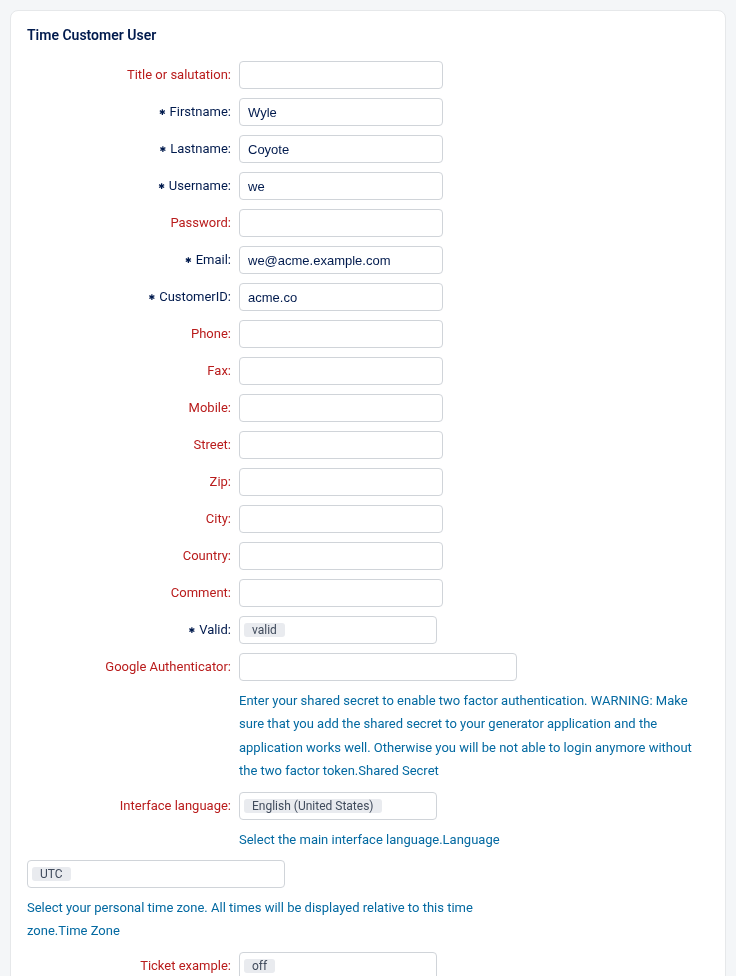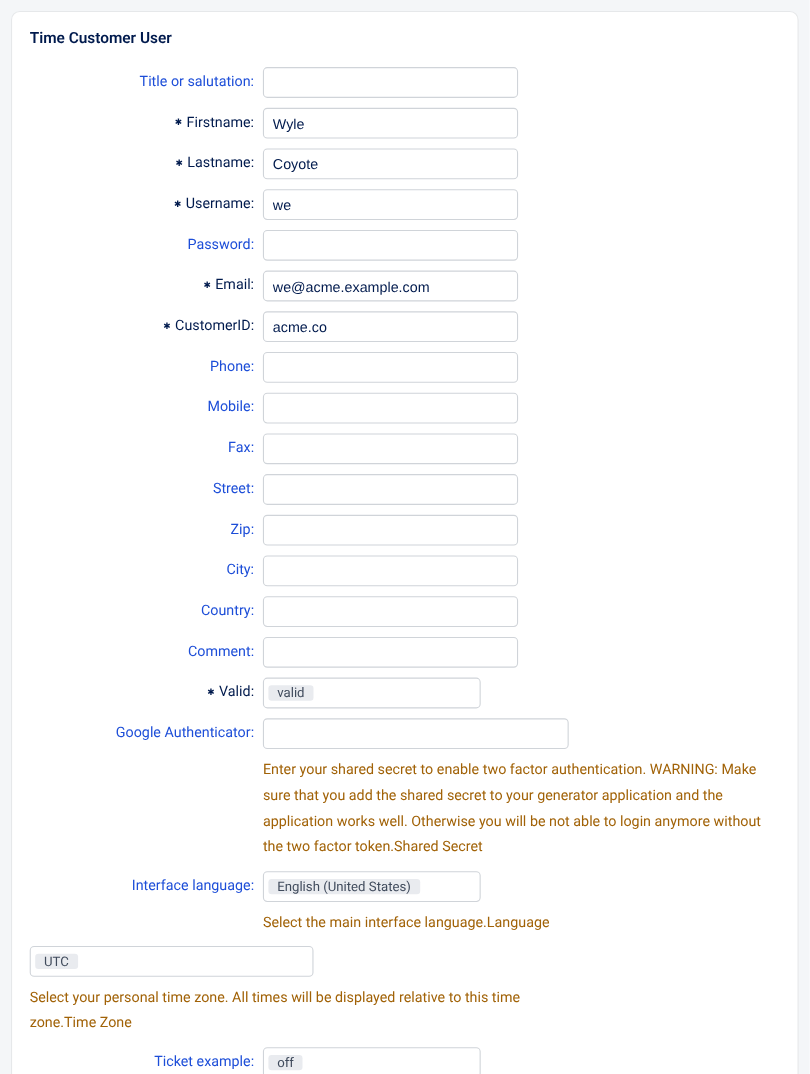--- a/index.html
+++ b/index.html
@@ -28,35 +28,35 @@
   .form-row {
     display: flex;
     align-items: flex-start;
     margin-bottom: 9px;
   }
   .label-col {
     width: 212px;
     text-align: right;
     padding-right: 8px;
     padding-top: 6px;
-    color: #1d4ed8;
+    color: #b91c1c;
     font-size: 13px;
     flex-shrink: 0;
   }
   .required::before {
     content: "✱";
     font-size: 8px;
     color: #001a4d;
     margin-right: 4px;
     vertical-align: middle;
   }
   .required { color: #001a4d; }
   .field-col { flex: 1; min-width: 0; }
   input.text-input {
-    width: 232px;
+    width: 204px;
     height: 28px;
     padding: 4px 8px;
     border: 1px solid #d0d4d9;
     border-radius: 4px;
     background: #fff;
     color: #001a4d;
     font-size: 13px;
     outline: none;
   }
   input.text-input.wide { width: 278px; }
@@ -74,21 +74,21 @@
   }
   .select-pill {
     background: #e9ebef;
     color: #404b5c;
     border-radius: 3px;
     padding: 0 8px;
     font-size: 12px;
     white-space: nowrap;
   }
   .help-text {
-    color: #a16207;
+    color: #0369a1;
     font-size: 13px;
     margin-top: 8px;
     line-height: 1.8;
     max-width: 470px;
   }
 </style>
 </head>
 <body>
 
 <div class="panel">
@@ -144,28 +144,28 @@
   </div>
 
   <div class="form-row">
     <div class="label-col">Phone:</div>
     <div class="field-col">
       <input class="text-input" type="text" value="" style="">
     </div>
   </div>
 
   <div class="form-row">
+    <div class="label-col">Fax:</div>
+    <div class="field-col">
+      <input class="text-input" type="text" value="" style="">
+    </div>
+  </div>
+
+  <div class="form-row">
     <div class="label-col">Mobile:</div>
-    <div class="field-col">
-      <input class="text-input" type="text" value="" style="">
-    </div>
-  </div>
-
-  <div class="form-row">
-    <div class="label-col">Fax:</div>
     <div class="field-col">
       <input class="text-input" type="text" value="" style="">
     </div>
   </div>
 
   <div class="form-row">
     <div class="label-col">Street:</div>
     <div class="field-col">
       <input class="text-input" type="text" value="" style="">
     </div>

